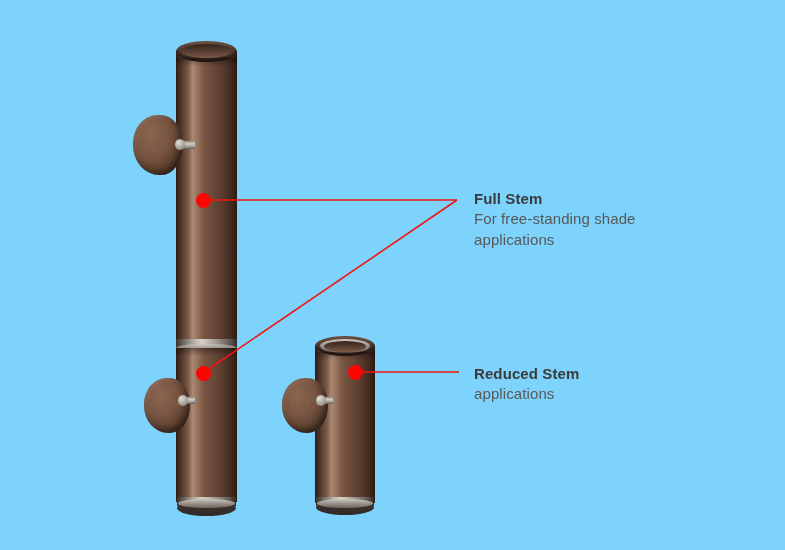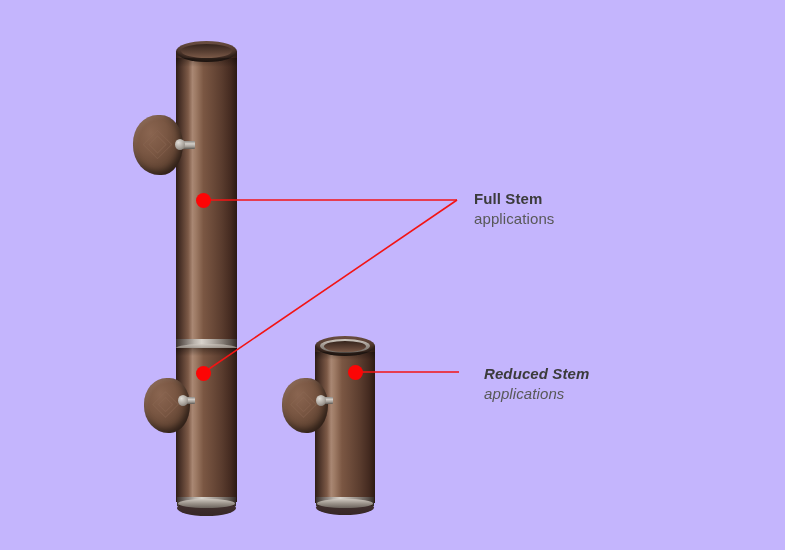--- a/index.html
+++ b/index.html
@@ -7,21 +7,21 @@
     padding: 0;
     background: #ffffff;
   }
   body {
     font-family: "Liberation Sans", sans-serif;
   }
   #stage {
     position: relative;
     width: 785px;
     height: 550px;
-    background: #c4b5fd;
+    background: #7dd3fc;
     overflow: hidden;
   }
 
   
   .tube {
     position: absolute;
     background: linear-gradient(to right,
         #2e1d16 0%,
         #4a3228 7%,
         #7d5a47 20%,
@@ -215,21 +215,22 @@
 
     <line x1="355" y1="372" x2="459" y2="372" stroke="#f31414" stroke-width="1.6"></line>
   </svg>
 
   <div class="dot" style="left:196px; top:193px; width:15px; height:15px;"></div>
   <div class="dot" style="left:196px; top:366px; width:15px; height:15px;"></div>
   <div class="dot" style="left:348px; top:365px; width:15px; height:15px;"></div>
 
   <div class="callout" style="left:474px; top:189px;">
     <div class="callout-title">Full Stem</div>
+    <div class="callout-desc">For free-standing shade</div>
     <div class="callout-desc">applications</div>
   </div>
 
-  <div class="callout" style="left:484px; top:364px;font-style:italic;">
+  <div class="callout" style="left:474px; top:364px;">
     <div class="callout-title">Reduced Stem</div>
     <div class="callout-desc">applications</div>
   </div>
 
 </div>
 
 </body></html>

